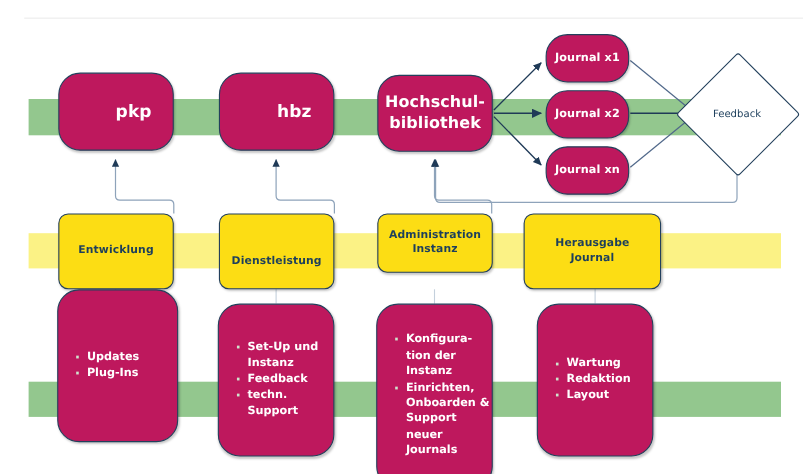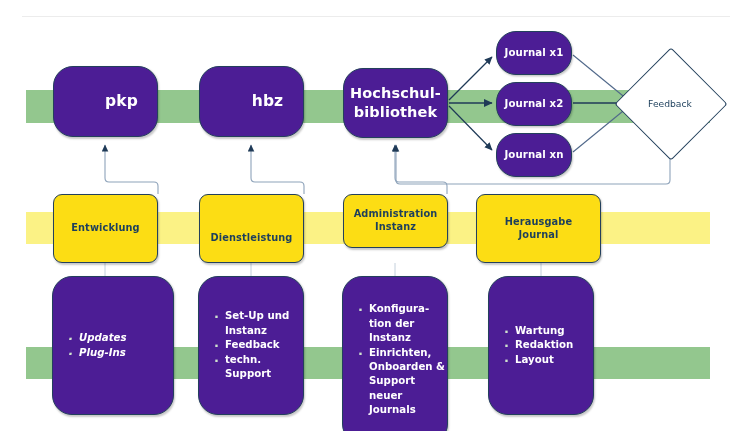--- a/index.html
+++ b/index.html
@@ -53,21 +53,21 @@
     box-sizing: border-box;
     border: 1.6px solid #23405c;
     border-radius: 9px;
     display: flex;
     align-items: center;
     justify-content: center;
     text-align: center;
     box-shadow: 1px 1.5px 2px rgba(0,0,0,0.22);
   }
   .node.green {
-    background: #4c1d95;
+    background: #be185d;
     color: #ffffff;
     border-radius: 20px;
   }
   .node.yellow {
     background: #fcdd14;
     color: #1d3f5c;
   }
 
   .node .label {
     font-weight: bold;
@@ -212,21 +212,21 @@
   <div class="node yellow" style="left:343px; top:194px; width:105px; height:54px;">
     <span class="label t-yellow" style="white-space:pre-line;">Administration
 Instanz</span>
   </div>
 
   <div class="node yellow" style="left:476px; top:194px; width:125px; height:69px;">
     <span class="label t-yellow" style="white-space:pre-line;">Herausgabe
 Journal</span>
   </div>
 
-  <div class="node green list" style="left:52px; top:276px; width:122px; height:139px;font-style:italic;">
+  <div class="node green list" style="left:52px; top:263px; width:110px; height:139px;">
     <ul class="bullets">
         <li>Updates</li>
         <li>Plug-Ins</li>
       </ul>
   </div>
 
   <div class="node green list" style="left:198px; top:276px; width:106px; height:139px;">
     <ul class="bullets">
         <li>Set-Up und Instanz</li>
         <li>Feedback</li>

